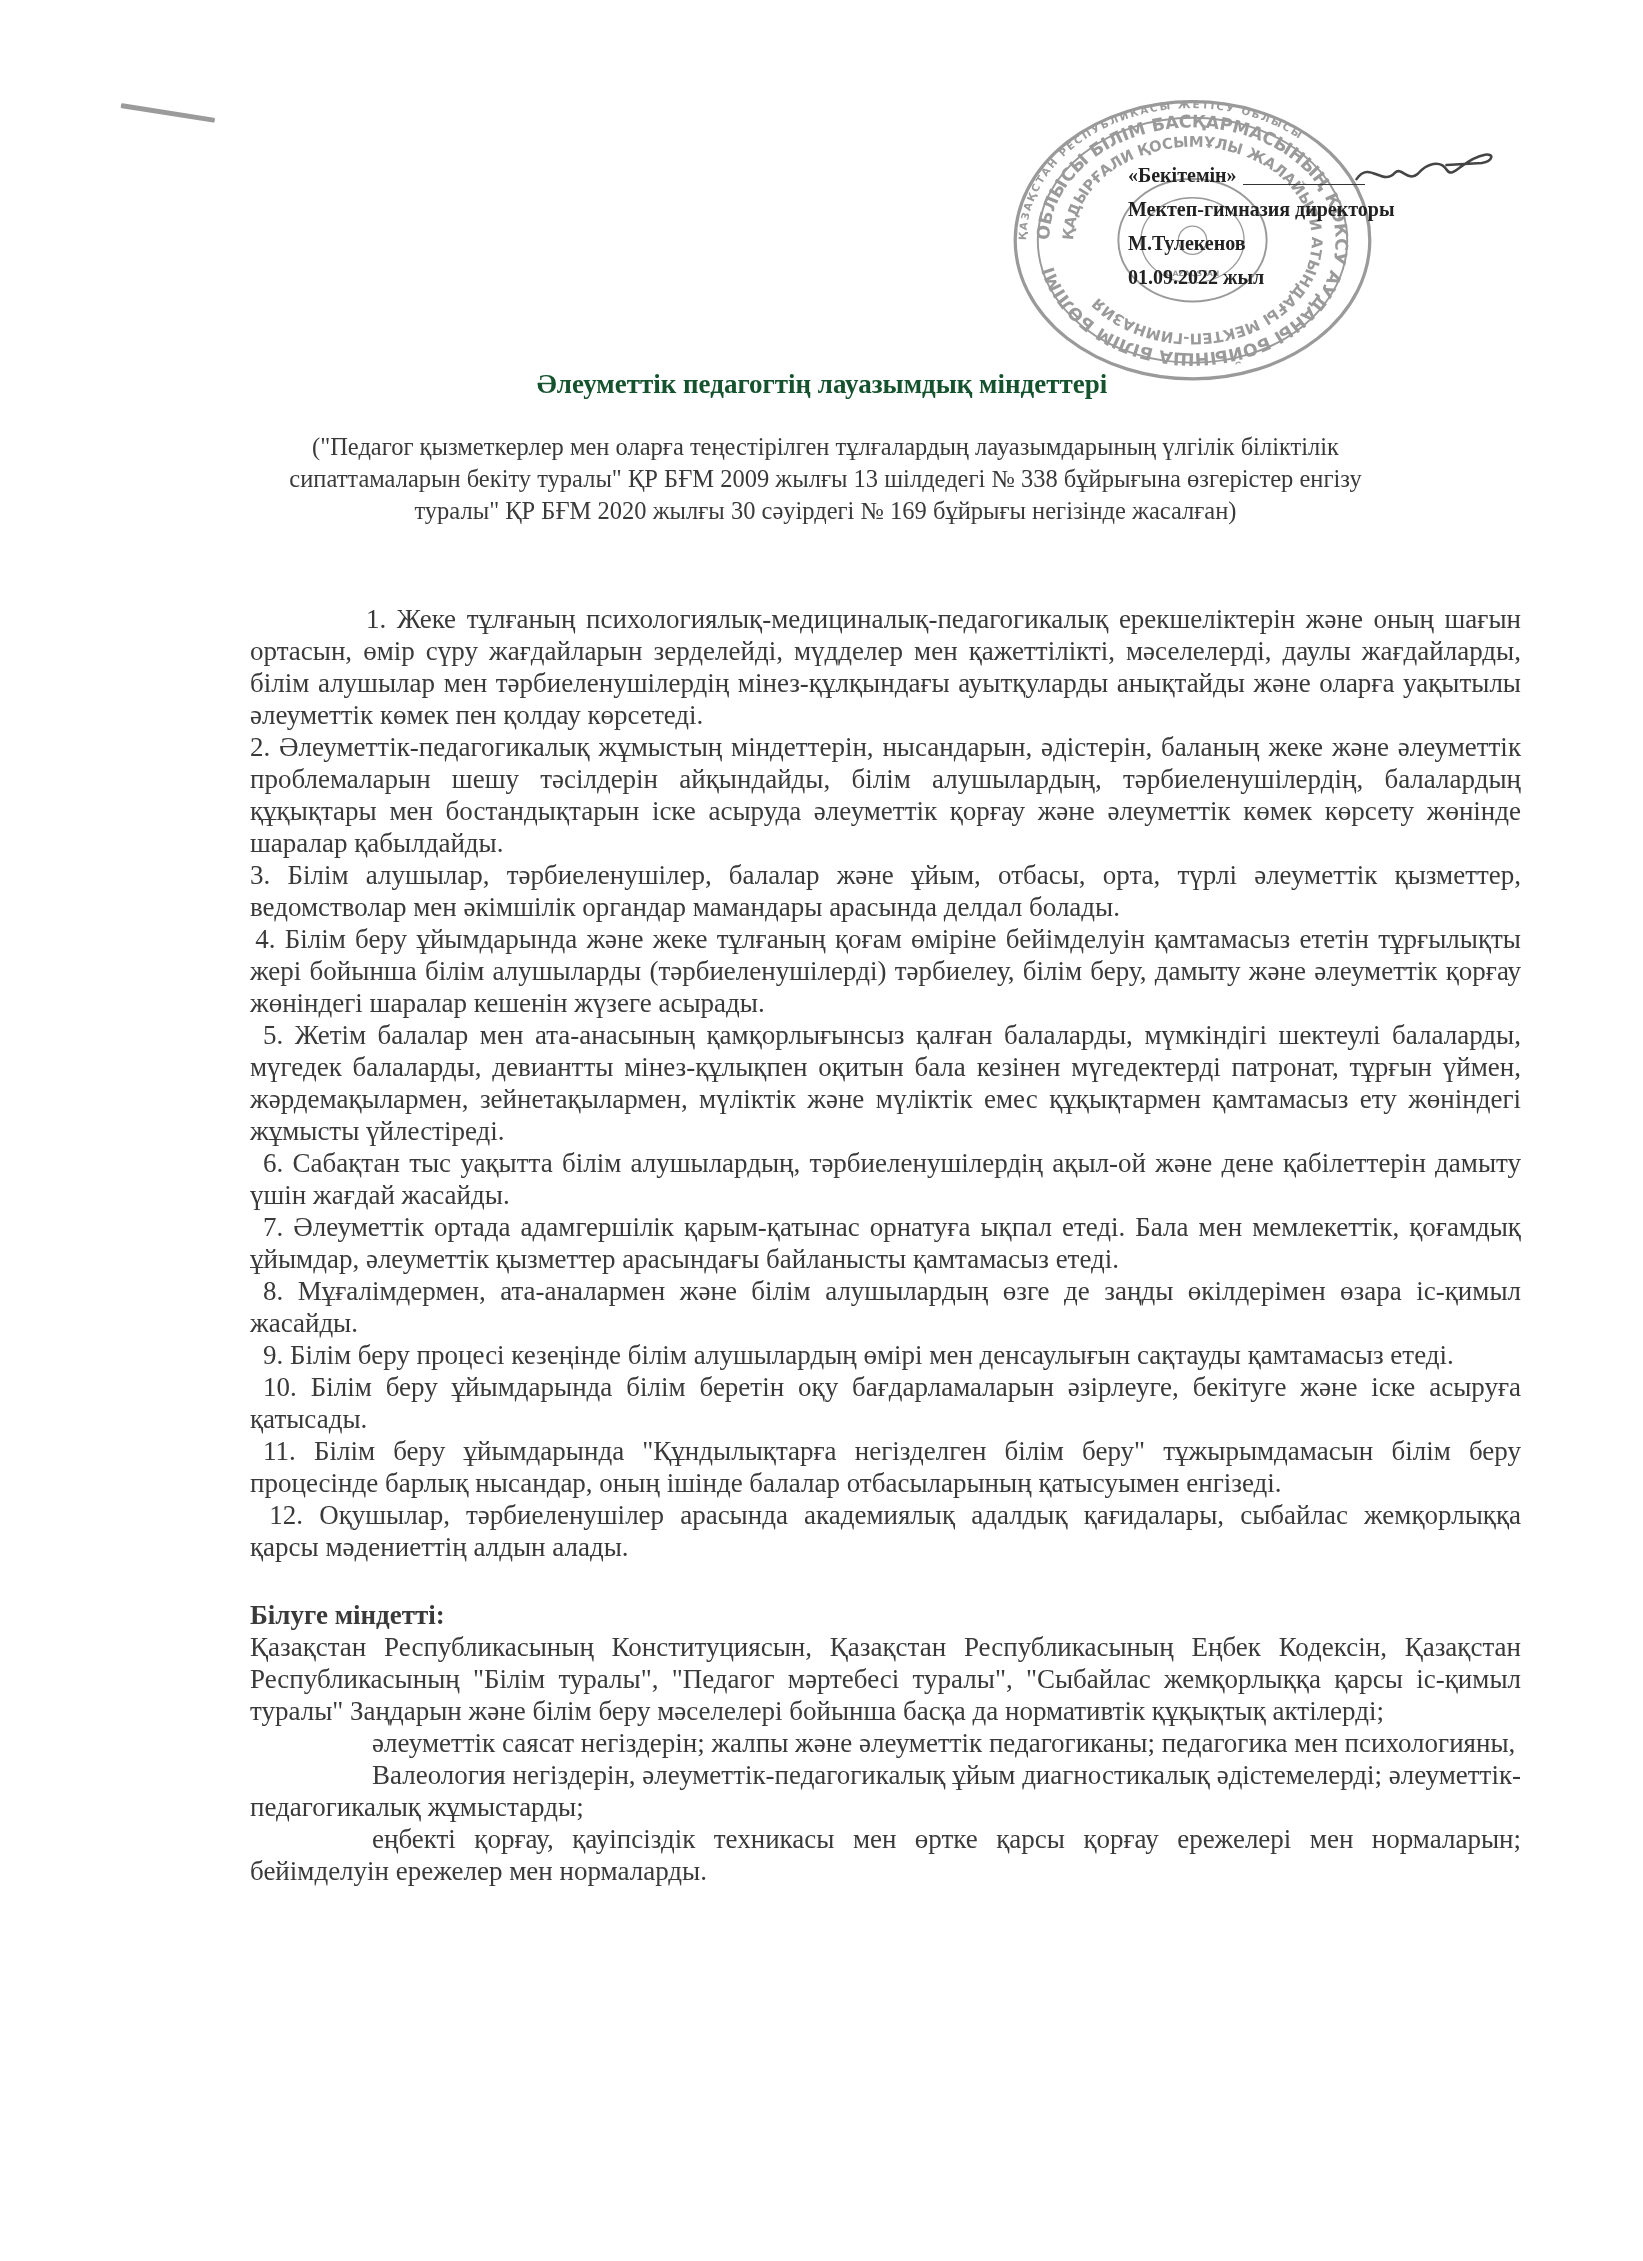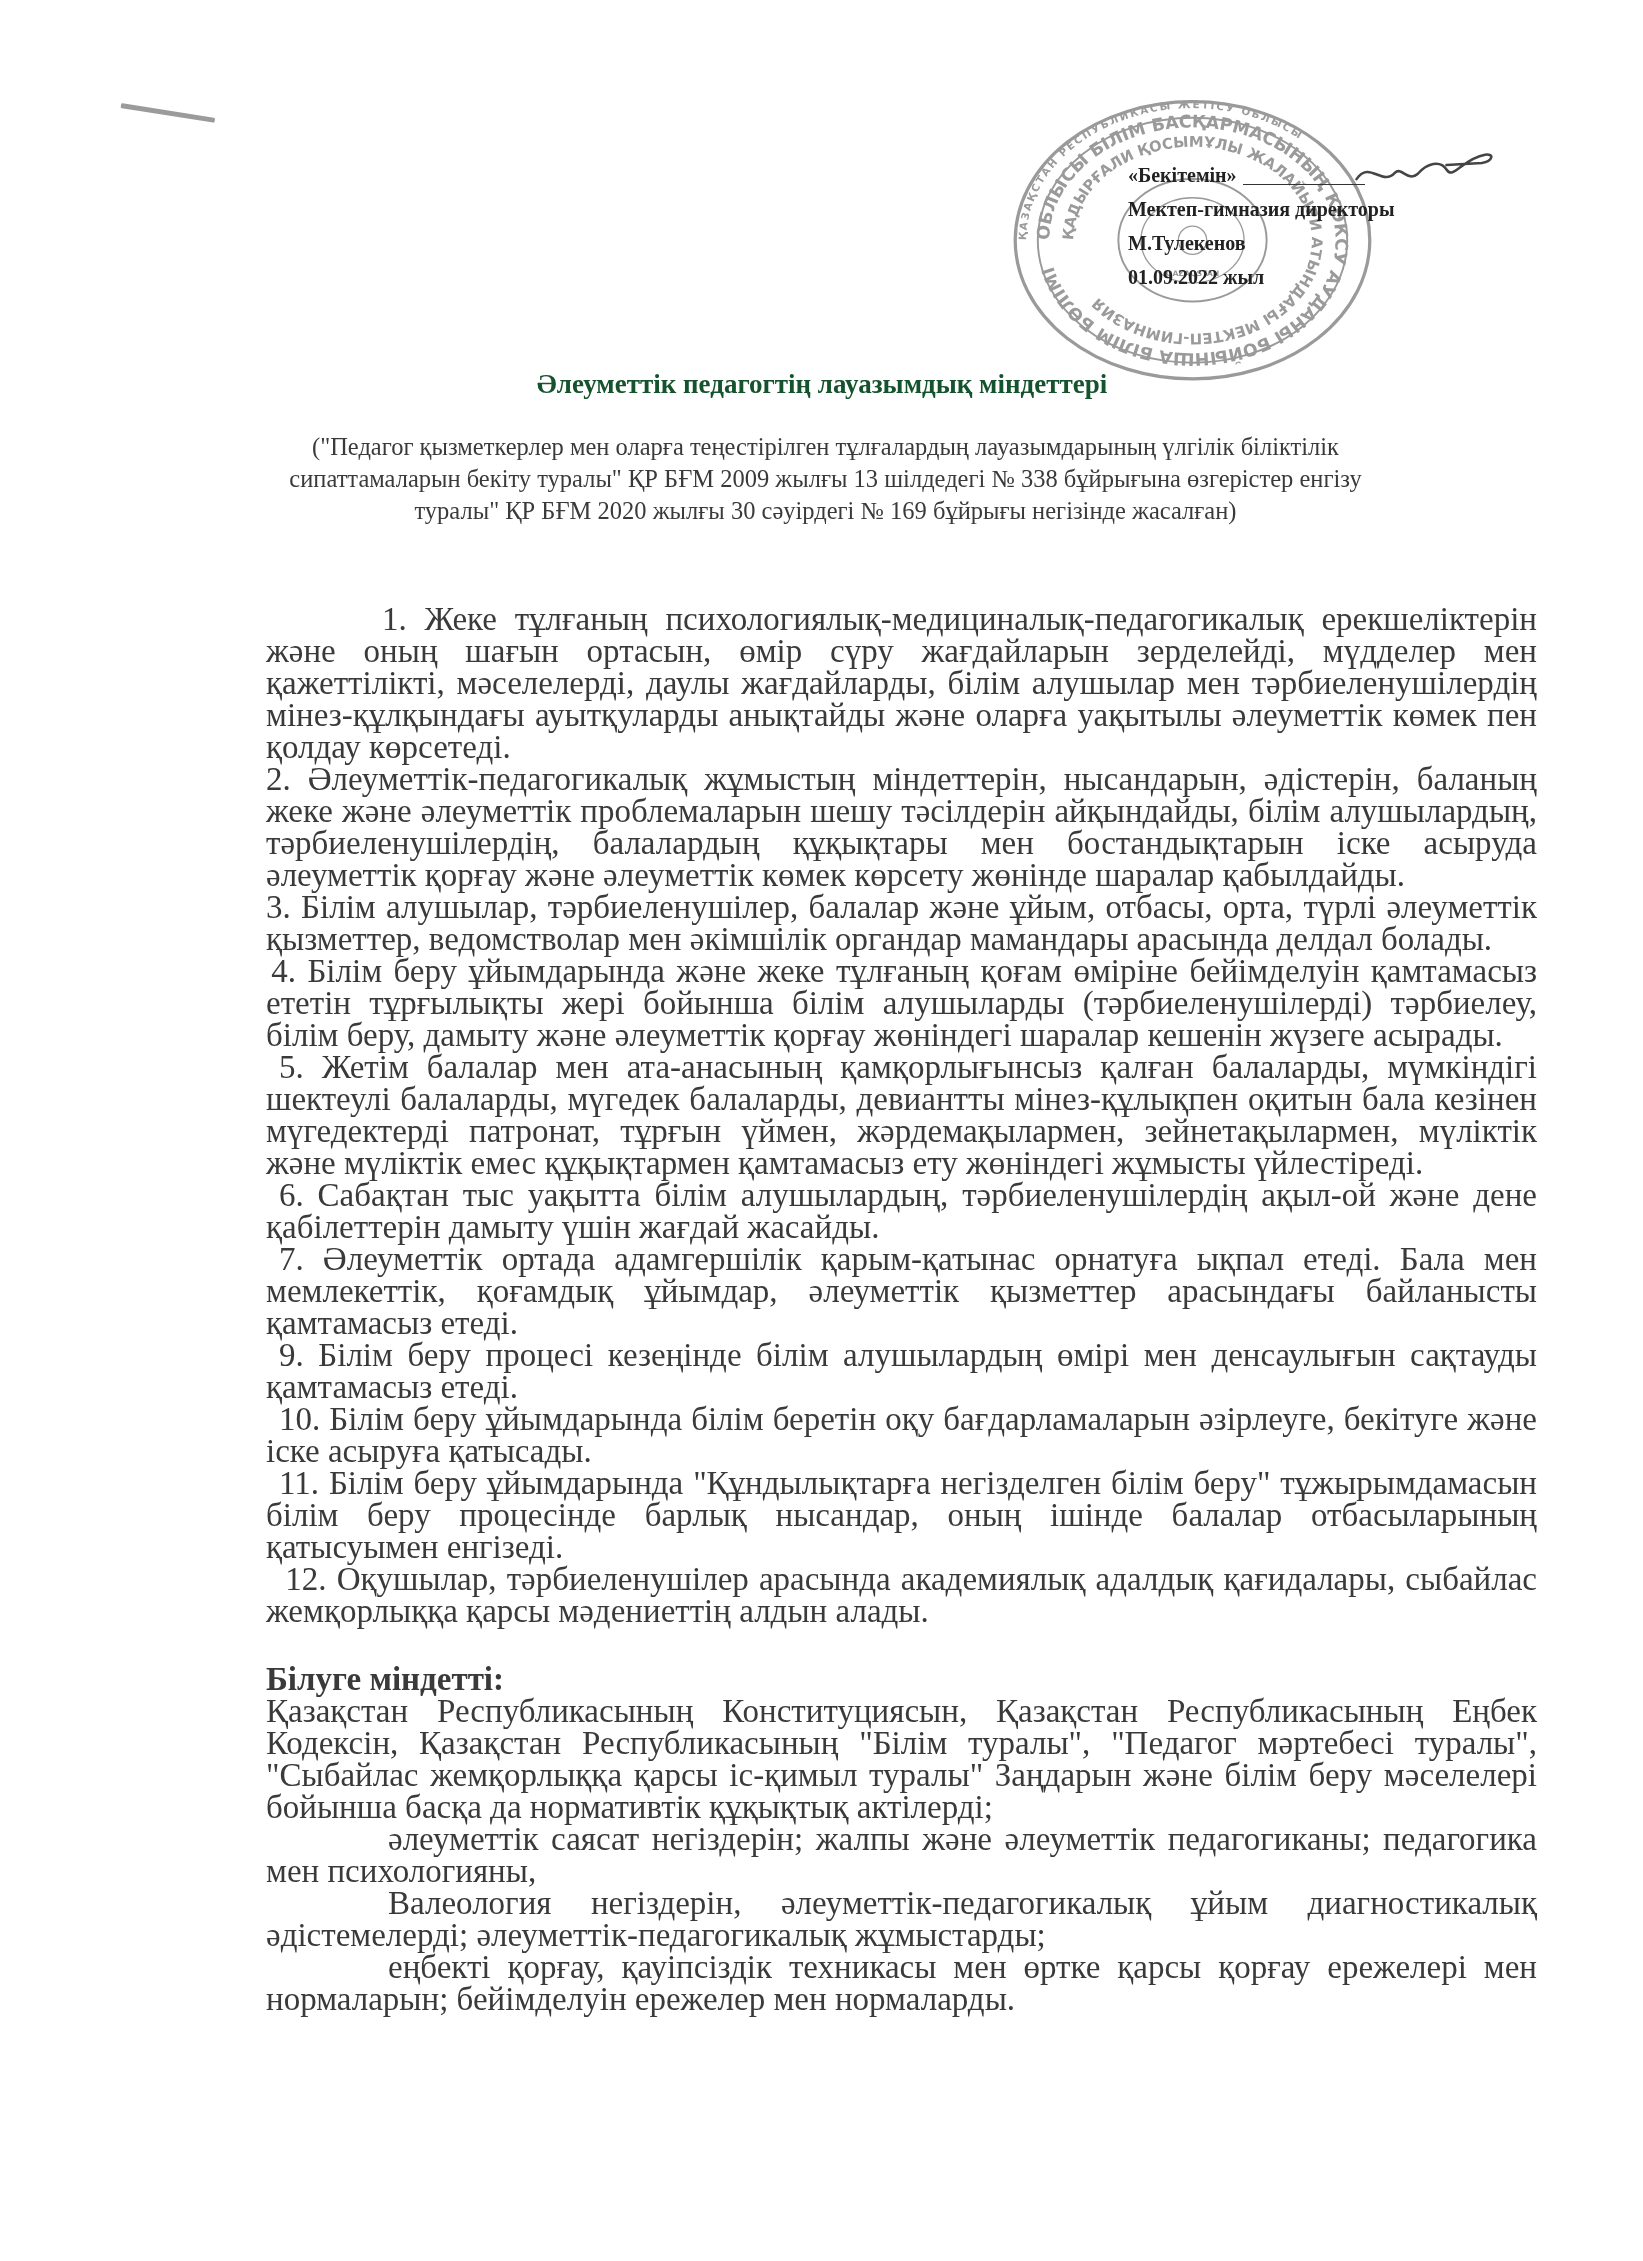--- a/index.html
+++ b/index.html
@@ -11,22 +11,22 @@
   .stamp { position: absolute; left: 1012px; top: 97px; width: 361px; height: 284px; }
   .approval { position: absolute; left: 1128px; top: 158px; font-weight: bold; font-size: 20px;
               line-height: 34px; color: #222; }
   .approval .sig-line { display: inline-block; width: 122px; border-bottom: 1.9px solid #333;
                         margin-left: 6.4px; vertical-align: -2.6px; position: relative; }
   .signature { position: absolute; left: 1350px; top: 147px; width: 148px; height: 45px; }
   .title { position: absolute; left: 0; right: 0; top: 369px; text-align: center;
            font-weight: bold; font-size: 27px; color: #14532d; }
   .subtitle { position: absolute; left: 271px; width: 1109px; top: 431px; text-align: center;
               font-size: 24.5px; line-height: 32px; }
-  .body { position: absolute; left: 250px; width: 1271px; top: 603px; font-size: 33px;
-          line-height: 32px; text-align: justify; margin-left: 16px; }
+  .body { position: absolute; left: 250px; width: 1271px; top: 603px; font-size: 27px;
+          line-height: 32px; text-align: justify; }
   .body p { margin: 0; }
   .ind1 { text-indent: 116px; }
   .ind0 { text-indent: 0; }
   .inds { text-indent: 5.2px; }
   .indm { text-indent: 13px; }
   .indl { text-indent: 19.3px; }
   .section-head { text-align: left; font-weight: bold; margin-top: 36px !important; }
   .bigind { text-indent: 122px; }
 </style>
 </head>
@@ -70,20 +70,21 @@
 <div class="subtitle">("Педагог қызметкерлер мен оларға теңестірілген тұлғалардың лауазымдарының үлгілік біліктілік сипаттамаларын бекіту туралы" ҚР БҒМ 2009 жылғы 13 шілдедегі № 338 бұйрығына өзгерістер енгізу туралы" ҚР БҒМ 2020 жылғы 30 сәуірдегі № 169 бұйрығы негізінде жасалған)</div>
 
 <div class="body">
   <p class="ind1">1. Жеке тұлғаның психологиялық-медициналық-педагогикалық ерекшеліктерін және оның шағын ортасын, өмір сүру жағдайларын зерделейді, мүдделер мен қажеттілікті, мәселелерді, даулы жағдайларды, білім алушылар мен тәрбиеленушілердің мінез-құлқындағы ауытқуларды анықтайды және оларға уақытылы әлеуметтік көмек пен қолдау көрсетеді.</p>
   <p class="ind0">2. Әлеуметтік-педагогикалық жұмыстың міндеттерін, нысандарын, әдістерін, баланың жеке және әлеуметтік проблемаларын шешу тәсілдерін айқындайды, білім алушылардың, тәрбиеленушілердің, балалардың құқықтары мен бостандықтарын іске асыруда әлеуметтік қорғау және әлеуметтік көмек көрсету жөнінде шаралар қабылдайды.</p>
   <p class="ind0">3. Білім алушылар, тәрбиеленушілер, балалар және ұйым, отбасы, орта, түрлі әлеуметтік қызметтер, ведомстволар мен әкімшілік органдар мамандары арасында делдал болады.</p>
   <p class="inds">4. Білім беру ұйымдарында және жеке тұлғаның қоғам өміріне бейімделуін қамтамасыз ететін тұрғылықты жері бойынша білім алушыларды (тәрбиеленушілерді) тәрбиелеу, білім беру, дамыту және әлеуметтік қорғау жөніндегі шаралар кешенін жүзеге асырады.</p>
   <p class="indm">5. Жетім балалар мен ата-анасының қамқорлығынсыз қалған балаларды, мүмкіндігі шектеулі балаларды, мүгедек балаларды, девиантты мінез-құлықпен оқитын бала кезінен мүгедектерді патронат, тұрғын үймен, жәрдемақылармен, зейнетақылармен, мүліктік және мүліктік емес құқықтармен қамтамасыз ету жөніндегі жұмысты үйлестіреді.</p>
   <p class="indm">6. Сабақтан тыс уақытта білім алушылардың, тәрбиеленушілердің ақыл-ой және дене қабілеттерін дамыту үшін жағдай жасайды.</p>
   <p class="indm">7. Әлеуметтік ортада адамгершілік қарым-қатынас орнатуға ықпал етеді. Бала мен мемлекеттік, қоғамдық ұйымдар, әлеуметтік қызметтер арасындағы байланысты қамтамасыз етеді.</p>
+  <p class="indm">8. Мұғалімдермен, ата-аналармен және білім алушылардың өзге де заңды өкілдерімен өзара іс-қимыл жасайды.</p>
   <p class="indm">9. Білім беру процесі кезеңінде білім алушылардың өмірі мен денсаулығын сақтауды қамтамасыз етеді.</p>
   <p class="indm">10. Білім беру ұйымдарында білім беретін оқу бағдарламаларын әзірлеуге, бекітуге және іске асыруға қатысады.</p>
   <p class="indm">11. Білім беру ұйымдарында "Құндылықтарға негізделген білім беру" тұжырымдамасын білім беру процесінде барлық нысандар, оның ішінде балалар отбасыларының қатысуымен енгізеді.</p>
   <p class="indl">12. Оқушылар, тәрбиеленушілер арасында академиялық адалдық қағидалары, сыбайлас жемқорлыққа қарсы мәдениеттің алдын алады.</p>
 
   <p class="section-head">Білуге міндетті:</p>
   <p class="ind0">Қазақстан Республикасының Конституциясын, Қазақстан Республикасының Еңбек Кодексін, Қазақстан Республикасының "Білім туралы", "Педагог мәртебесі туралы", "Сыбайлас жемқорлыққа қарсы іс-қимыл туралы" Заңдарын және білім беру мәселелері бойынша басқа да нормативтік құқықтық актілерді;</p>
   <p class="bigind">әлеуметтік саясат негіздерін; жалпы және әлеуметтік педагогиканы; педагогика мен психологияны,</p>
   <p class="bigind">Валеология негіздерін, әлеуметтік-педагогикалық ұйым диагностикалық әдістемелерді; әлеуметтік-педагогикалық жұмыстарды;</p>
   <p class="bigind">еңбекті қорғау, қауіпсіздік техникасы мен өртке қарсы қорғау ережелері мен нормаларын; бейімделуін ережелер мен нормаларды.</p>

